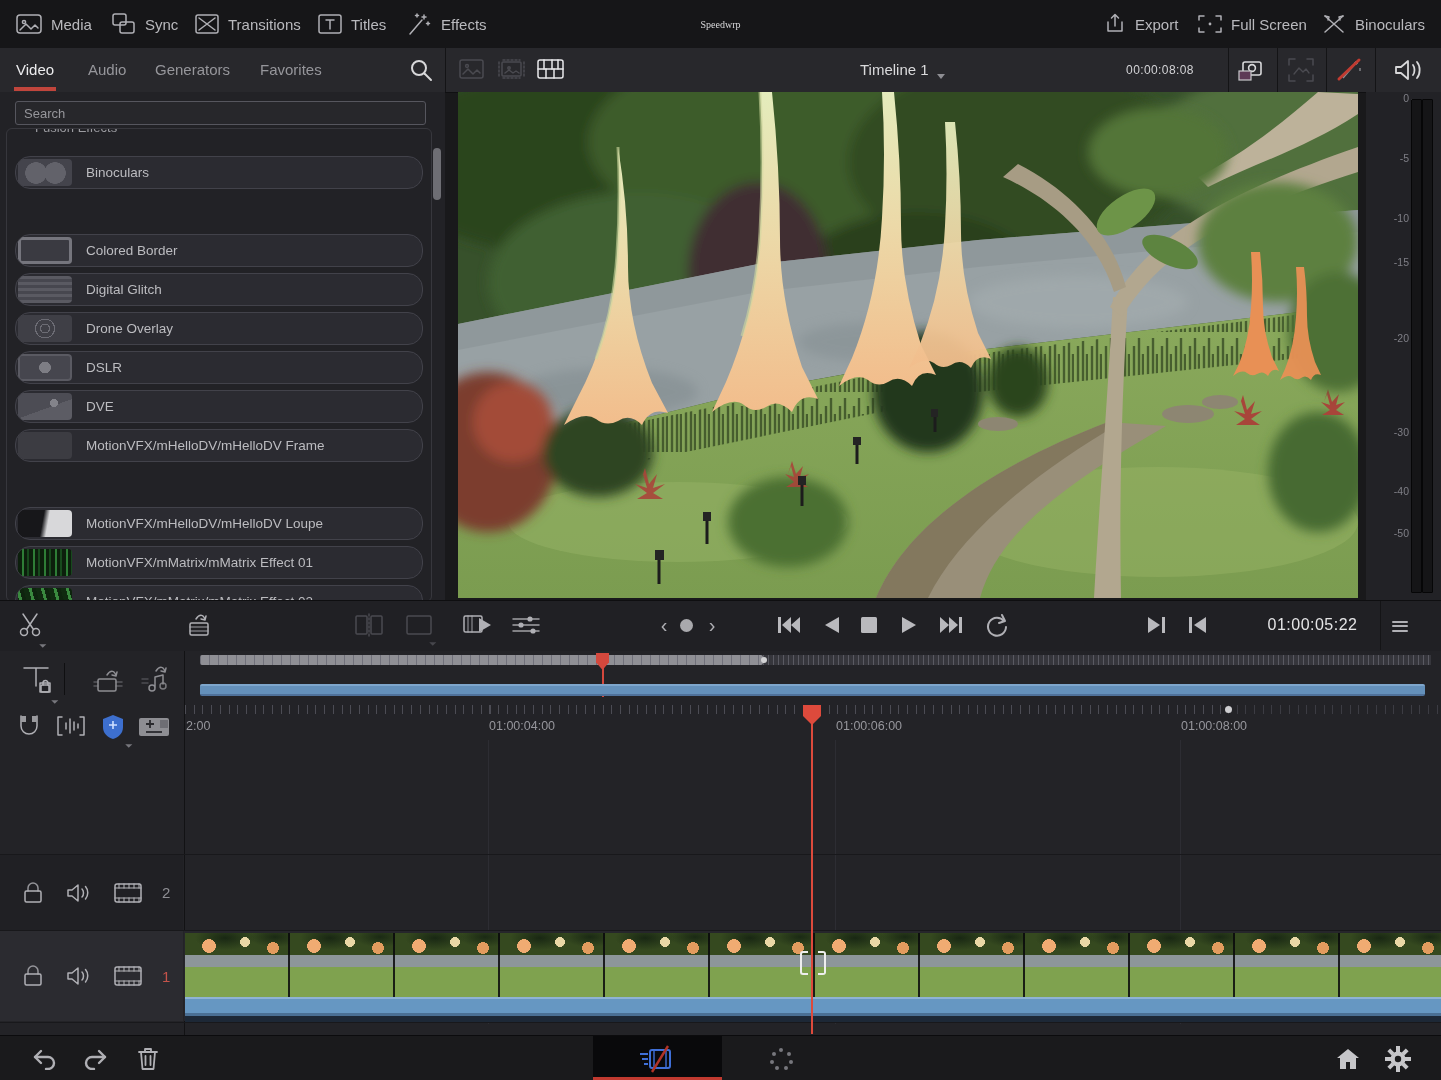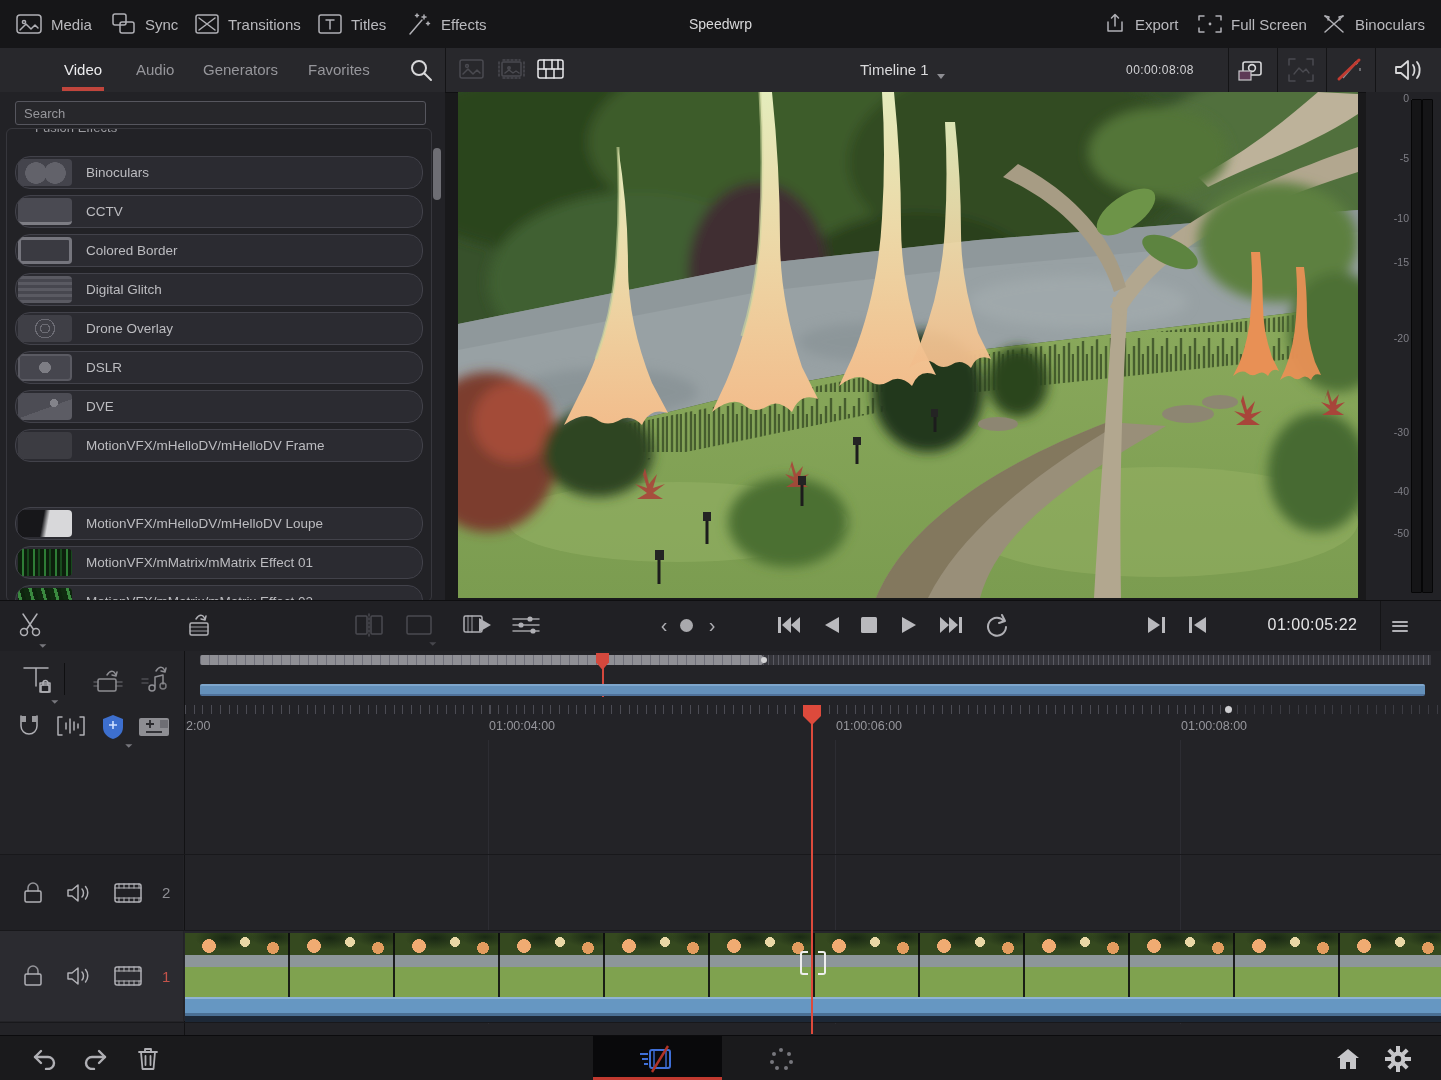--- a/index.html
+++ b/index.html
@@ -5,24 +5,24 @@
   html,body{margin:0;padding:0;background:#000;}
   #app{position:relative;width:1441px;height:1080px;background:#19191b;overflow:hidden;
        font-family:"Liberation Sans",sans-serif;-webkit-font-smoothing:antialiased;color:#c7c7cb;}
   .abs{position:absolute;}
   .lbl{font-size:15px;color:#b9b9bd;}
   svg.ic{stroke:#b0b0b5;fill:none;stroke-width:1.5;stroke-linecap:round;stroke-linejoin:round;}
   svg.ic.dim2{stroke:#4a4a50;}
   
   .topbar{left:0;top:0;width:1441px;height:48px;background:#161618;}
   .navitem{display:flex;align-items:center;gap:9px;position:absolute;top:0;height:48px;}
-  .title{font-size:14px;color:#d9d9db;}
+  .title{font-size:10px;color:#d9d9db;font-family:Liberation Serif, serif;}
   
   .row2{left:0;top:48px;width:1441px;height:44px;background:#28282c;border-bottom:1px solid #101012;}
-  .tab{position:absolute;top:0;height:43px;display:flex;align-items:center;font-size:15px;color:#96969b;margin-left:48px;}
+  .tab{position:absolute;top:0;height:43px;display:flex;align-items:center;font-size:15px;color:#96969b;}
   .tab.active{color:#ececee;}
   .tab.active:after{content:"";position:absolute;left:-2px;right:-2px;bottom:0;height:4px;background:#c0453c;}
   .vdiv{position:absolute;width:1px;background:#141416;}
   
   .panel{left:0;top:92px;width:445px;height:508px;background:#222226;}
   .search{position:absolute;left:15px;top:9px;width:393px;height:22px;background:#27272b;
           border:1px solid #56565e;border-radius:3px;color:#a9a9ad;font-size:13px;padding:0 8px;outline:none;}
   .search::placeholder{color:#96969b;}
   .fxwrap{position:absolute;left:6px;top:36px;width:424px;height:472px;overflow:hidden;
           border:1px solid #37373d;border-radius:6px;}
@@ -254,24 +254,20 @@
   </div>
 
   <div class="abs panel">
     <input class="search" placeholder="Search" style="">
     <div class="fxwrap">
       <div class="fxcat">Fusion Effects</div>
       <div class="fx-row" style="top:27px">
           <span class="fx-thumb" data-thumb="binoculars"></span>
           <span class="fx-label">Binoculars</span>
         </div>
-      <div class="fx-row" style="top:66px">
-          <span class="fx-thumb" data-thumb="cctv"></span>
-          <span class="fx-label">CCTV</span>
-        </div>
       <div class="fx-row" style="top:105px">
           <span class="fx-thumb" data-thumb="border"></span>
           <span class="fx-label">Colored Border</span>
         </div>
       <div class="fx-row" style="top:144px">
           <span class="fx-thumb" data-thumb="glitch"></span>
           <span class="fx-label">Digital Glitch</span>
         </div>
       <div class="fx-row" style="top:183px">
           <span class="fx-thumb" data-thumb="drone"></span>

